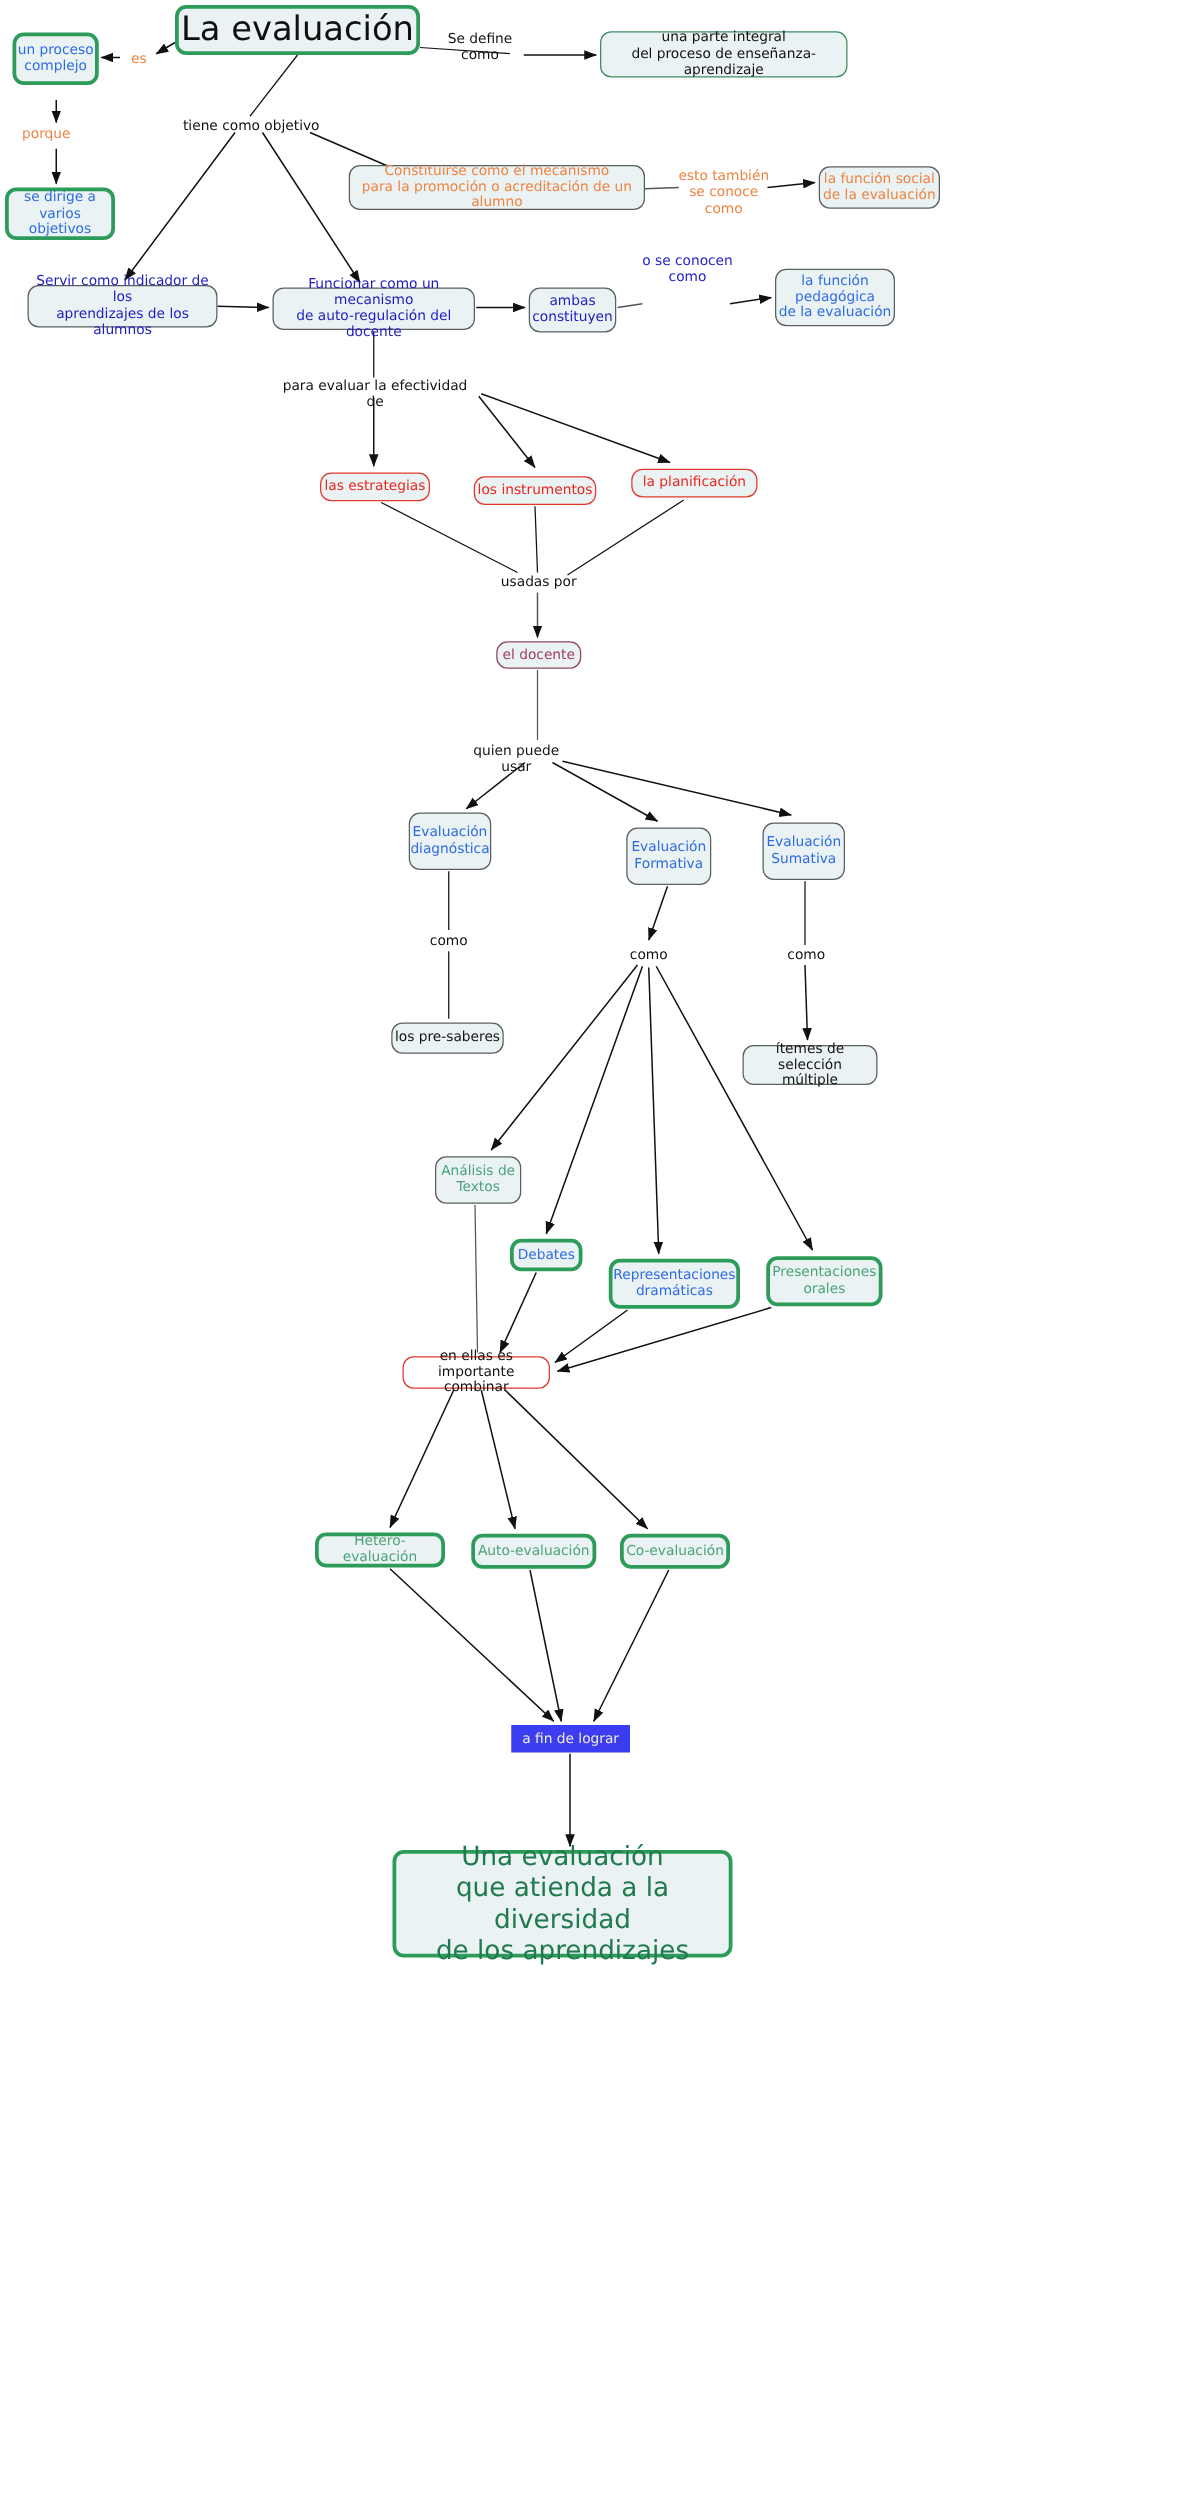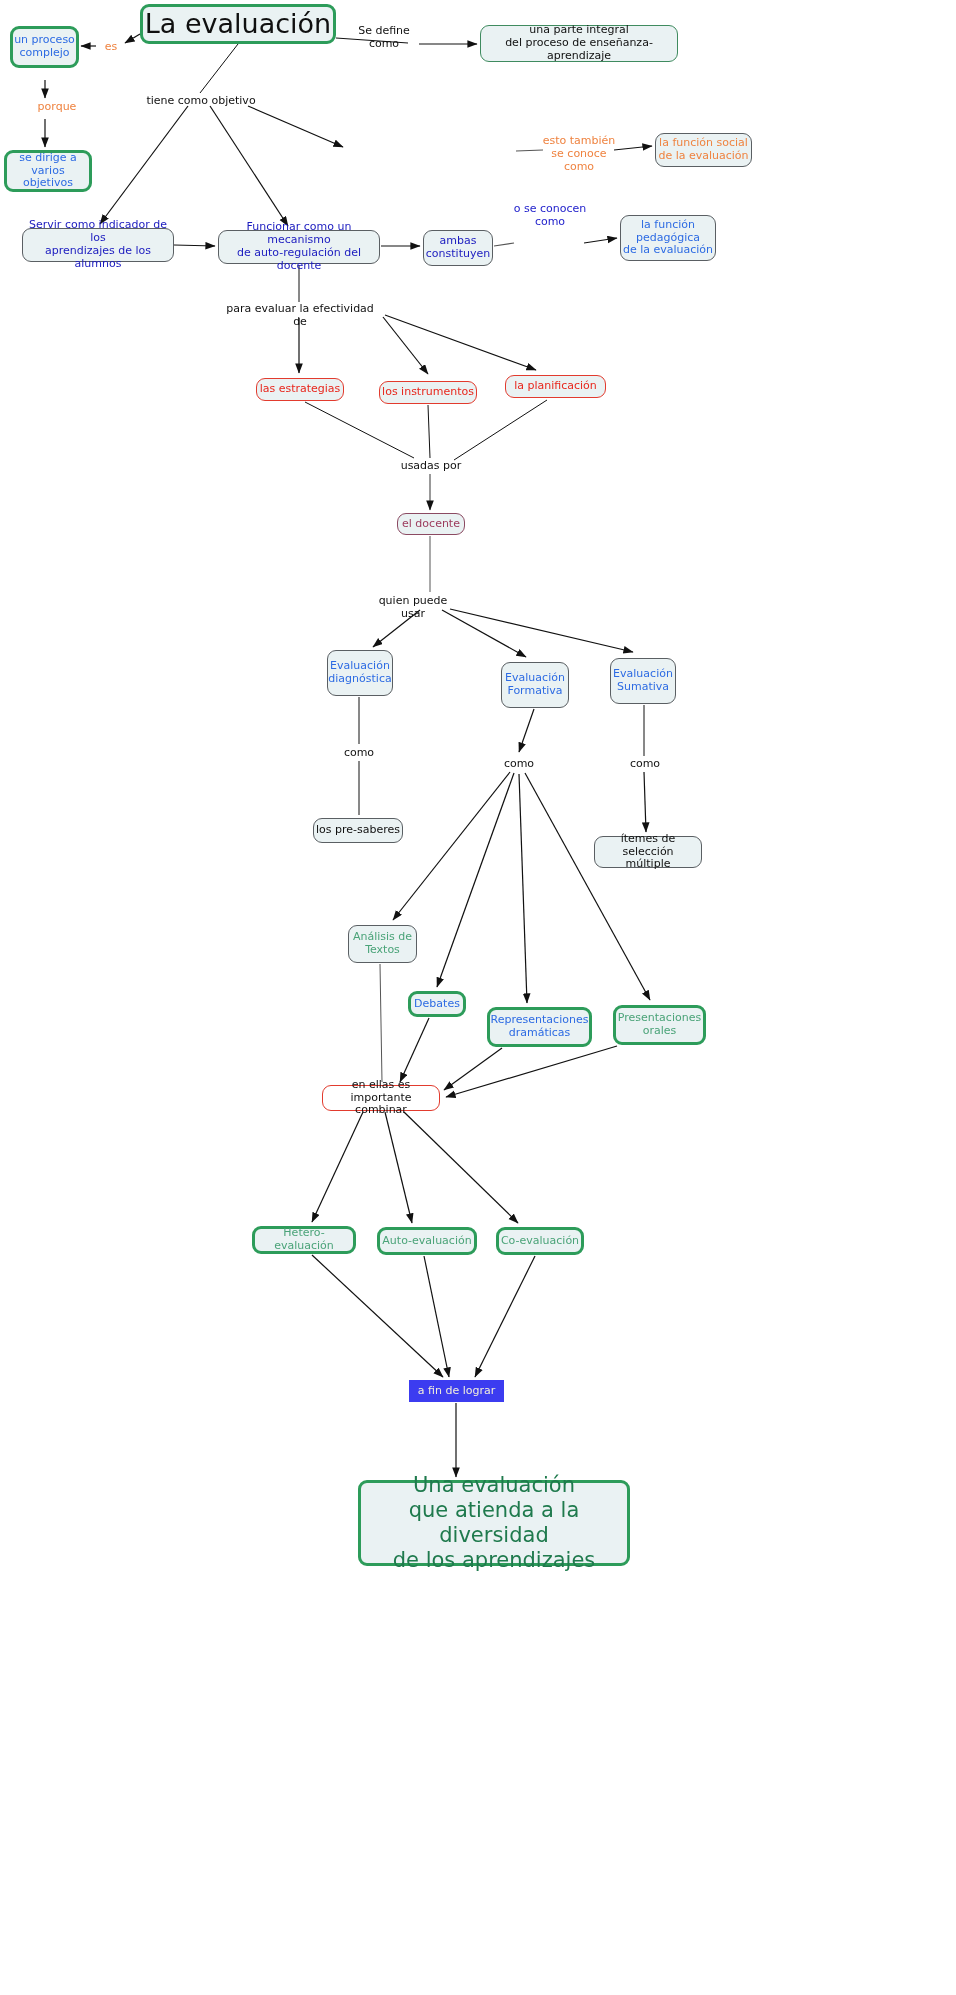--- a/index.html
+++ b/index.html
@@ -23,21 +23,21 @@
   .tn{color:#1b1bbf;}
   .to{color:#ef8340;}
   .tr{color:#e8261c;}
   .tp{color:#9c3a5c;}
   .tg{color:#4aa378;}
   .lbl{position:absolute;color:#111;text-align:center;line-height:1.2;
        white-space:pre-line;}
   .lbl.or{color:#ef8340;}
   .lbl.bl{color:#2222cc;}
   .title{font-size:27px;}
-  .big{font-size:21px;margin-left:44px;}
+  .big{font-size:21px;}
   .hl{background:#3c3cf0;color:#f2eeda;border:none;border-radius:0;}
 </style>
 </head>
 <body>
 
 <div id="stage">
 
   <svg id="edges" viewBox="0 0 956 1995" xmlns="http://www.w3.org/2000/svg">
     <defs>
       <marker id="ah" markerWidth="9" markerHeight="9" refX="8" refY="3.2" orient="auto" markerUnits="strokeWidth">
@@ -119,20 +119,22 @@
 
   <div class="node bt tb" style="left:10px;top:26px;width:69px;height:42px;font-size:11px;">un proceso
 complejo</div>
 
   <div class="node bt tb" style="left:4px;top:150px;width:88px;height:42px;font-size:11px;">se dirige a
 varios objetivos</div>
 
   <div class="node bn tk" style="left:480px;top:25px;width:198px;height:37px;font-size:11px;">una parte integral
 del proceso de enseñanza-aprendizaje</div>
 
+  <div class="node bg to" style="left:279px;top:132px;width:237px;height:36px;font-size:11px;">Constituirse como el mecanismo
+para la promoción o acreditación de un alumno</div>
 
   <div class="node bg to" style="left:655px;top:133px;width:97px;height:34px;font-size:11px;">la función social
 de la evaluación</div>
 
   <div class="node bg tn" style="left:22px;top:228px;width:152px;height:34px;font-size:11px;">Servir como indicador de los
 aprendizajes de los alumnos</div>
 
   <div class="node bg tn" style="left:218px;top:230px;width:162px;height:34px;font-size:11px;">Funcionar como un mecanismo
 de auto-regulación del docente</div>
 
@@ -186,21 +188,21 @@
   <div class="node bt tg" style="left:496px;top:1227px;width:88px;height:28px;font-size:11px;">Co-evaluación</div>
 
   <div class="node hl" style="left:409px;top:1380px;width:95px;height:22px;font-size:11px;">a fin de lograr</div>
 
   <div class="node bt big" style="left:314px;top:1480px;width:272px;height:86px;color:#1f7a4d;">Una evaluación
 que atienda a la diversidad
 de los aprendizajes</div>
 
   <div class="lbl or" style="left:96px;top:40px;width:30px;font-size:11px;">es</div>
 
-  <div class="lbl or" style="left:32px;top:100px;width:50px;font-size:11px;">porque</div>
+  <div class="lbl or" style="left:12px;top:100px;width:50px;font-size:11px;">porque</div>
 
   <div class="lbl" style="left:352px;top:24px;width:64px;font-size:11px;">Se define
 como</div>
 
   <div class="lbl" style="left:134px;top:94px;width:134px;font-size:11px;">tiene como objetivo</div>
 
   <div class="lbl or" style="left:541px;top:134px;width:76px;font-size:11px;">esto también
 se conoce
 como</div>
 

